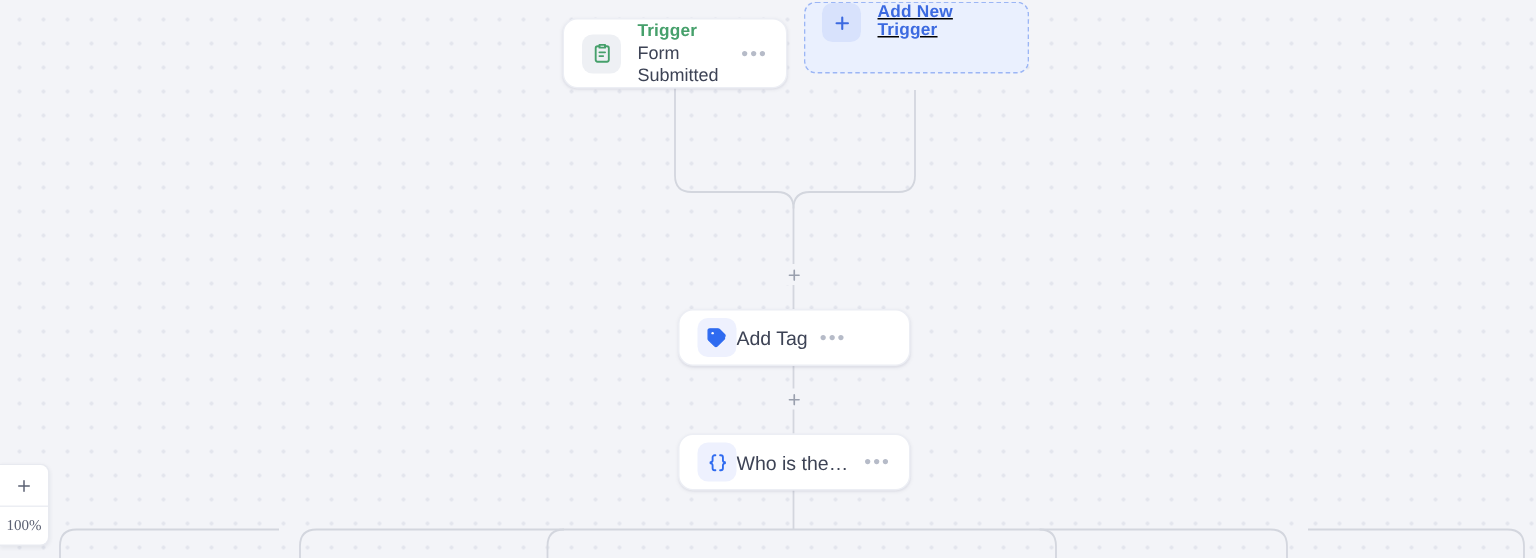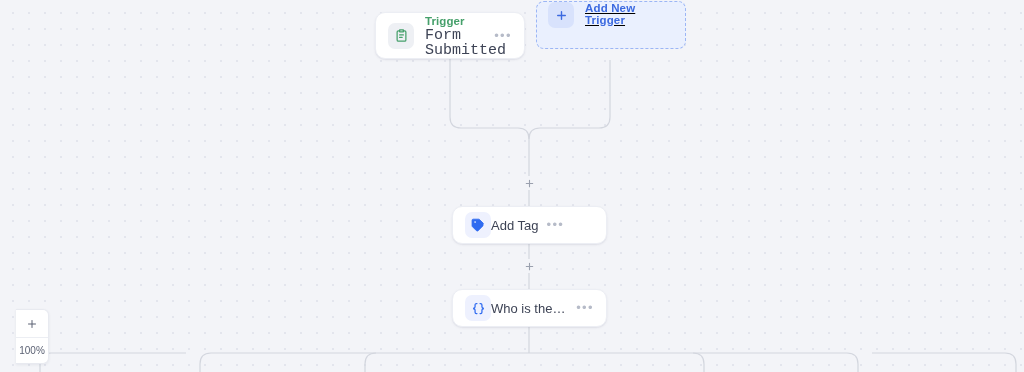--- a/index.html
+++ b/index.html
@@ -66,24 +66,23 @@
 
   .node-title {
     font-size: 11.5px;
     font-weight: bold;
     color: #46a06b;
     line-height: 14px;
     letter-spacing: .1px;
   }
 
   .node-sub {
-    font-size: 15px;
+    font-size: 12px;
     color: #3d4355;
     line-height: 15px;
-    font-family: Liberation Mono, monospace;
   }
 
   .node-label {
     font-size: 13px;
     color: #3d4355;
     white-space: nowrap;
     overflow: hidden;
     text-overflow: ellipsis;
   }
 
@@ -151,28 +150,29 @@
     width: 14px; height: 14px;
     display: flex;
     align-items: center;
     justify-content: center;
     background: #f3f4f8;
   }
 
   
   #zoom-control {
     position: absolute;
-    left: 16px; top: 309px;
+    left: 0; top: 309px;
     width: 33px;
     background: #ffffff;
     border: 1px solid #e8eaf0;
     border-left: none;
     border-radius: 0 6px 6px 0;
     box-shadow: 0 1px 3px rgba(28,38,70,0.07);
     overflow: hidden;
+    font-family: Liberation Serif, serif;
   }
 
   #zoom-in-button {
     height: 28px;
     display: flex;
     align-items: center;
     justify-content: center;
     border-bottom: 1px solid #eceef3;
     cursor: pointer;
   }

